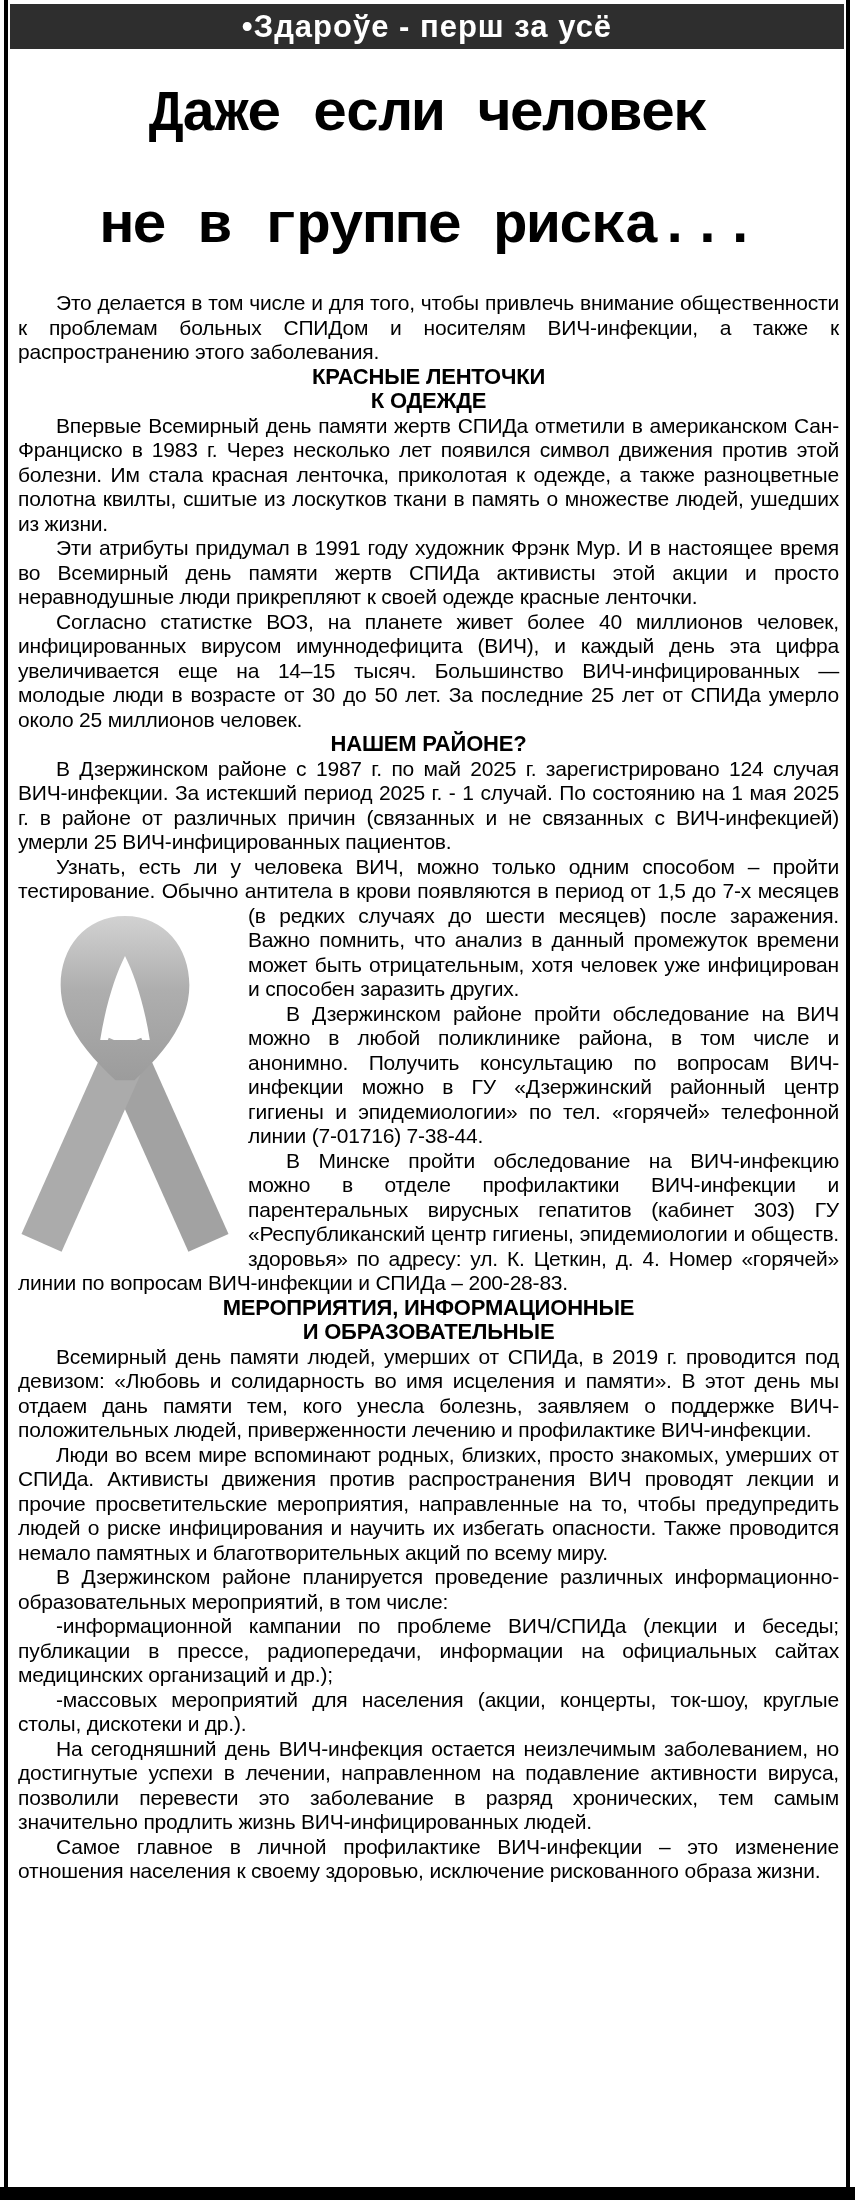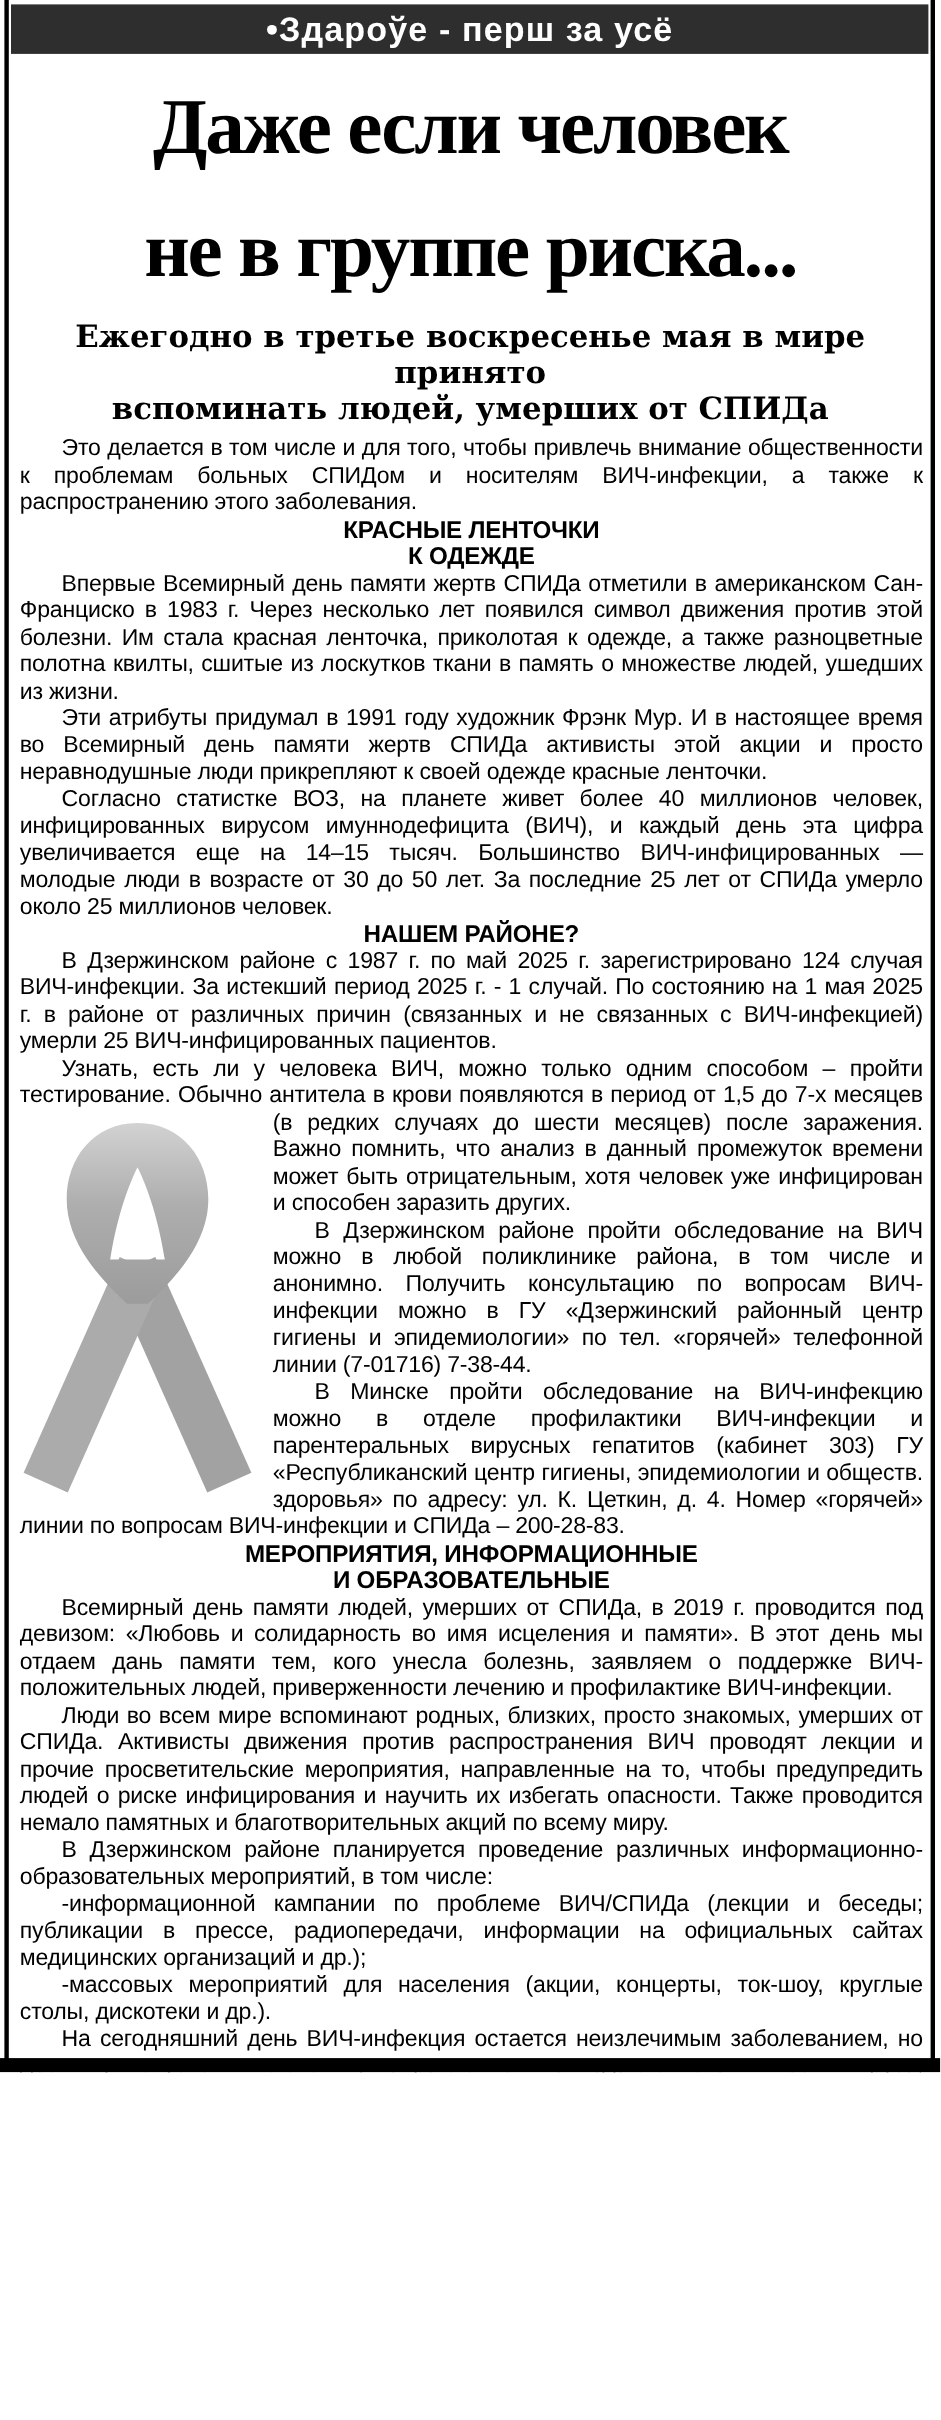--- a/index.html
+++ b/index.html
@@ -1,34 +1,34 @@
 <!DOCTYPE html>
 <html lang="ru"><head>
 <meta charset="utf-8">
 <style>
   html,body { margin:0; padding:0; background:#ffffff; }
   .page {
-    position:relative; width:855px; height:1884px; background:#ffffff;
+    position:relative; width:855px; height:2200px; background:#ffffff;
     overflow:hidden; color:#000; font-family:"Liberation Sans", sans-serif;
   }
   .edge { position:absolute; top:0; bottom:10px; width:4px; background:#000; }
   .edge.left  { left:4px; }
   .edge.right { right:5px; }
   .bottom-bar { position:absolute; left:0; right:0; bottom:0; height:13px; background:#000; }
 
   .masthead {
     margin:4px 11px 0 10px; height:45px; background:#2e2e2e;
     color:#fff; text-align:center; font-weight:bold; font-size:31px;
     line-height:45px; letter-spacing:1px;
   }
 
   .headline {
     margin:10px 14px 0; text-align:center;
-    font-family:Liberation Serif, serif; font-weight:bold;
-    font-size:72px; line-height:112px; letter-spacing:-2px;
+    font-family:Liberation Mono, monospace; font-weight:bold;
+    font-size:58px; line-height:112px; letter-spacing:-2px;
   }
   .headline span { display:block; }
 
   .subtitle {
     margin:6px 14px 0; text-align:center;
     font-family:"DejaVu Serif", serif; font-weight:bold;
     font-size:28px; line-height:33px;
   }
   .subtitle span { display:block; }
 
@@ -58,24 +58,20 @@
 
   <div class="masthead">
     <span>•Здароўе - перш за усё</span>
   </div>
 
   <h1 class="headline">
     <span>Даже если человек</span>
     <span>не в группе риска...</span>
   </h1>
 
-  <h2 class="subtitle">
-    <span>Ежегодно в третье воскресенье мая в мире принято</span>
-    <span>вспоминать людей, умерших от СПИДа</span>
-  </h2>
 
   <div class="article">
 
     <p class="par">Это делается в том числе и для того, чтобы привлечь внимание общественности к проблемам больных СПИДом и носителям ВИЧ-инфекции, а также к распространению этого заболевания.</p>
 
     <h3 class="shead">
       <span>КРАСНЫЕ ЛЕНТОЧКИ</span>
       <span>К ОДЕЖДЕ</span>
     </h3>
 

